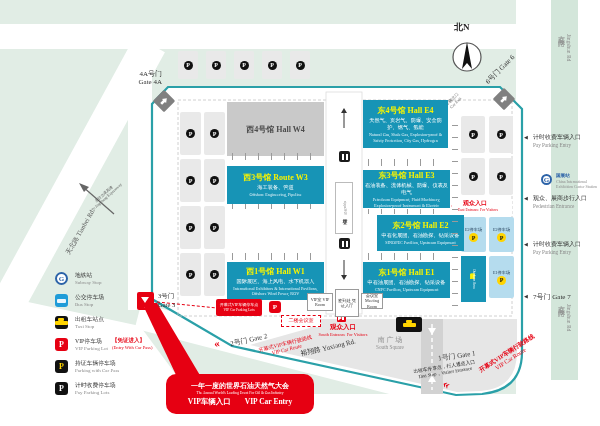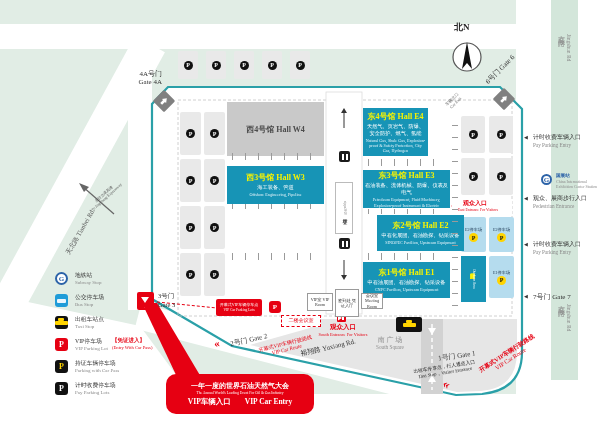--- a/index.html
+++ b/index.html
@@ -213,28 +213,33 @@
 
   <div class="t" style="left:452px;top:199px;width:60px;height:15px;background:#fff"></div>
   <div class="t red" style="left:463px;top:200px;font-size:6px;font-weight:bold">观众入口</div>
   <div class="t red" style="left:458px;top:208px;font-size:3.8px">East Entrance For Visitors</div>
 
   <div class="hall gray" style="left:227px;top:102px;width:97px;height:54px">
     <div class="ht">西4号馆 Hall W4</div>
   </div>
   <div class="ticksh" style="left:232px;top:153px;width:88px;height:7px"></div>
   <div class="hall teal" style="left:227px;top:166px;width:97px;height:38px">
-    <div class="ht">西3号馆 Hall W3</div>
+    <div class="ht">西3号馆 Route W3</div>
     <div class="hc">海工装备、管道</div>
     <div class="he">Offshore Engineering, Pipeline</div>
   </div>
   <div class="ticksh" style="left:232px;top:204px;width:88px;height:5px"></div>
   <div class="ticksh" style="left:232px;top:253px;width:88px;height:7px"></div>
-
-  <div class="hall teal" style="left:363px;top:108px;width:65px;height:48px">
+  <div class="hall teal" style="left:227px;top:262px;width:97px;height:38px">
+    <div class="ht">西1号馆 Hall W1</div>
+    <div class="hc">国际展区、海上风电、水下机器人</div>
+    <div class="he" style="white-space:normal">International Exhibitors &amp; International Pavilions, Offshore Wind Power, ROV</div>
+  </div>
+
+  <div class="hall teal" style="left:363px;top:100px;width:85px;height:48px">
     <div class="ht">东4号馆 Hall E4</div>
     <div class="hc" style="white-space:normal">天然气、页岩气、防爆、安全防护、燃气、氢能</div>
     <div class="he" style="white-space:normal">Natural Gas, Shale Gas, Explosion-proof &amp; Safety Protection, City Gas, Hydrogen</div>
   </div>
   <div class="ticksh" style="left:368px;top:159px;width:77px;height:7px"></div>
   <div class="hall teal" style="left:363px;top:170px;width:87px;height:38px">
     <div class="ht">东3号馆 Hall E3</div>
     <div class="hc" style="white-space:normal">石油装备、流体机械、防爆、仪表及电气</div>
     <div class="he" style="white-space:normal">Petroleum Equipment, Fluid Machinery, Explosion-proof Instrument &amp; Electric</div>
   </div>

